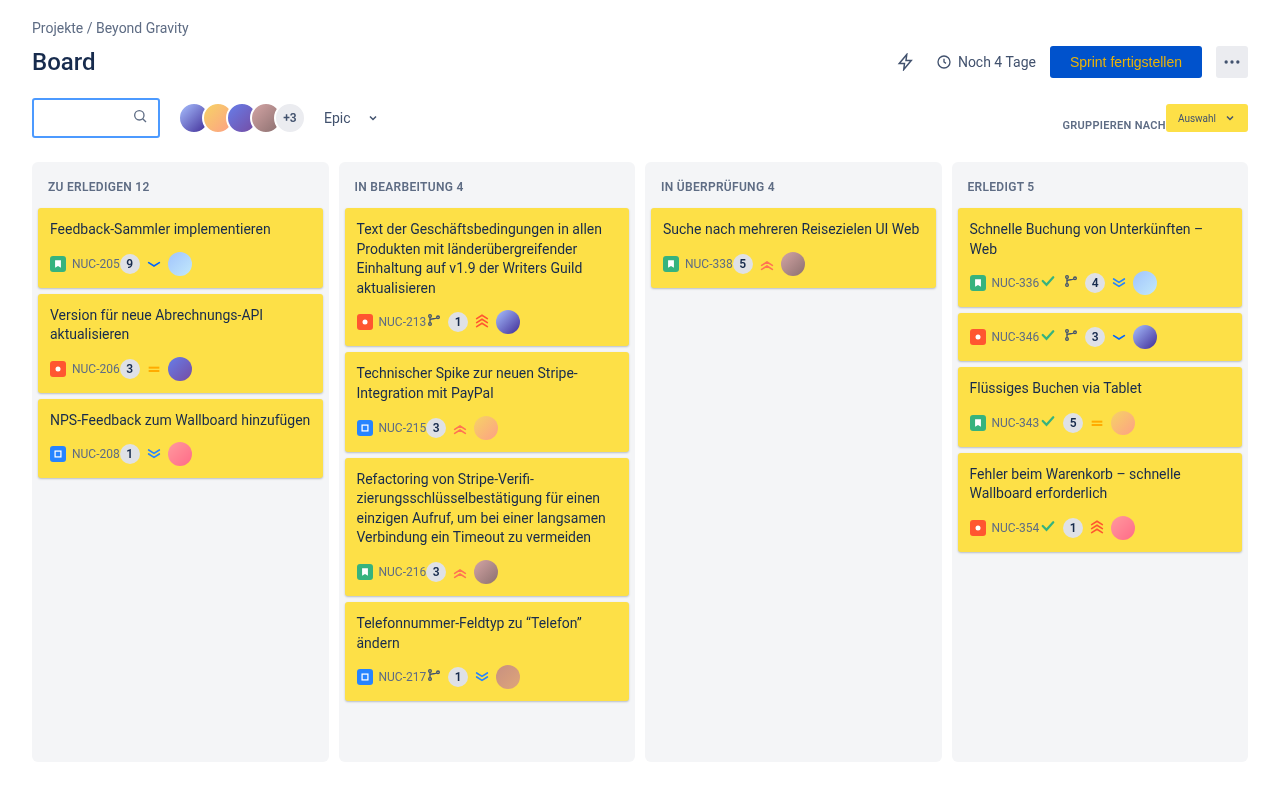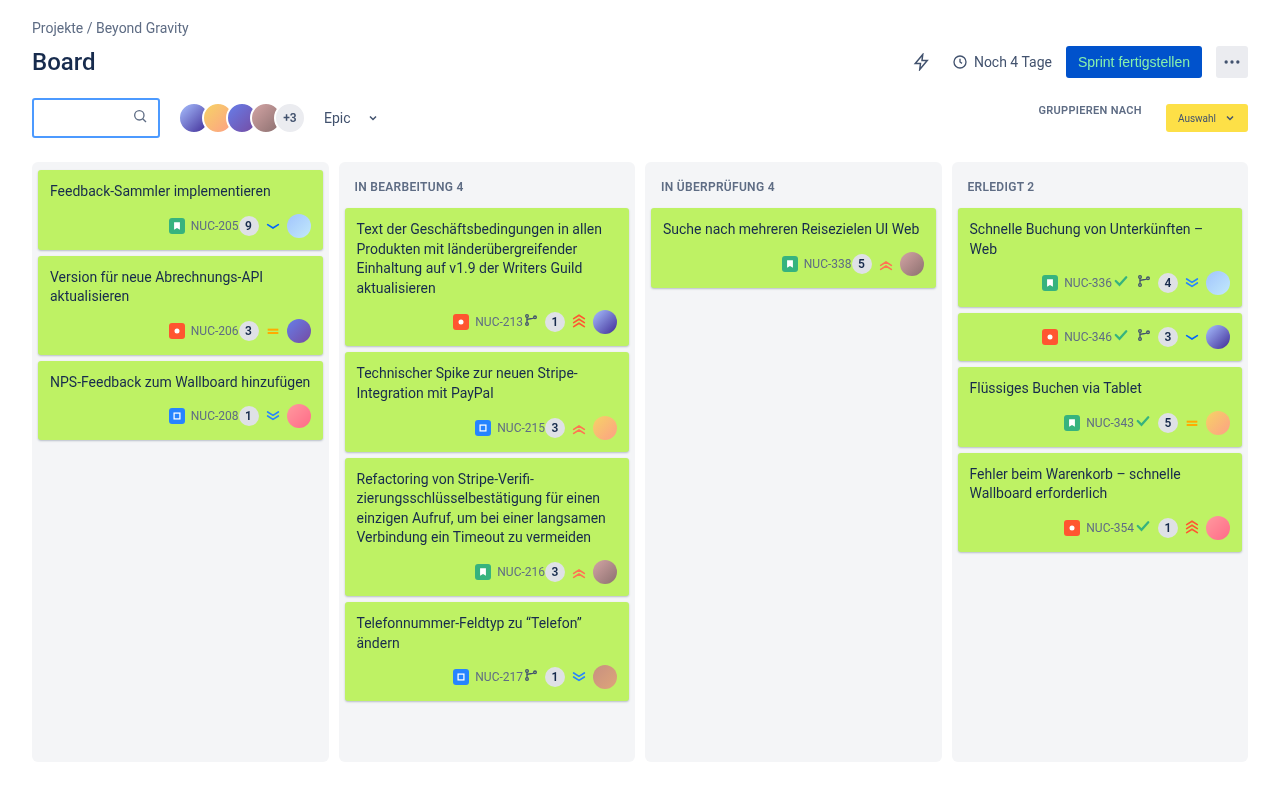--- a/index.html
+++ b/index.html
@@ -9,44 +9,44 @@
   color: #172B4D;
   padding: 20px 32px;
 }
 .breadcrumb { font-size: 14px; color: #5E6C84; margin-bottom: 4px; }
 .breadcrumb span { color: #5E6C84; }
 .header-row { display: flex; justify-content: space-between; align-items: center; margin-bottom: 20px; margin-top: 10px; }
 .page-title { font-size: 24px; font-weight: 500; color: #172B4D; }
 .header-actions { display: flex; align-items: center; gap: 14px; }
 .icon-btn { width: 32px; height: 32px; display: inline-flex; align-items: center; justify-content: center; cursor: pointer; color: #42526E; border-radius: 3px; }
 .days-remaining { font-size: 14px; color: #42526E; display: flex; align-items: center; gap: 6px; }
-.btn-primary { background: #0052CC; color: #86efac; border: none; padding: 8px 12px; border-radius: 3px; font-size: 14px; font-weight: 500; cursor: pointer; }
+.btn-primary { background: #0052CC; color: #eab308; border: none; padding: 8px 20px; border-radius: 3px; font-size: 14px; font-weight: 500; cursor: pointer; }
 .btn-more { background: #EBECF0; color: #42526E; width: 32px; height: 32px; border: none; border-radius: 3px; font-size: 18px; cursor: pointer; display: flex; align-items: center; justify-content: center; }
 
 .toolbar { display: flex; align-items: center; justify-content: space-between; margin-bottom: 24px; }
 .toolbar-left { display: flex; align-items: center; gap: 18px; }
 .search-box { position: relative; width: 128px; height: 40px; border: 2px solid #4C9AFF; border-radius: 3px; display: flex; align-items: center; padding: 0 8px; }
 .search-box input { border: none; outline: none; width: 100%; font-size: 14px; background: transparent; }
 .search-box .search-icon { color: #5E6C84; position: absolute; right: 10px; }
 .avatar-stack { display: flex; }
 .avatar-stack .avatar { margin-left: -8px; border: 2px solid #fff; }
 .avatar-stack .avatar:first-child { margin-left: 0; }
 .avatar { width: 32px; height: 32px; border-radius: 50%; display: inline-flex; align-items: center; justify-content: center; font-size: 12px; font-weight: 600; color: #42526E; }
 .avatar-more { background: #EBECF0; }
 .epic-dropdown { display: flex; align-items: center; gap: 16px; font-size: 14px; color: #42526E; cursor: pointer; }
-.toolbar-right { display: flex; align-items: flex-start; gap: 24px; }
+.toolbar-right { display: flex; align-items: flex-end; gap: 0; }
 .group-label { font-size: 11px; font-weight: 600; color: #5E6C84; letter-spacing: 0.3px; }
 .group-select { background: #fde047; border-radius: 3px; padding: 8px 12px; font-size: 10px; color: #42526E; cursor: pointer; display: flex; align-items: center; gap: 8px; }
 
 .board { display: flex; gap: 10px; }
 .column { flex: 1; min-width: 0; background: #F4F5F7; border-radius: 6px; padding: 8px 6px; min-height: 600px; }
 .column-header { font-size: 12px; font-weight: 600; color: #5E6C84; padding: 10px 10px 14px 10px; letter-spacing: 0.3px; }
-.card { background: #bef264; border-radius: 3px; box-shadow: 0 1px 2px rgba(9,30,66,0.25); padding: 12px; margin-bottom: 6px; cursor: pointer; }
+.card { background: #fde047; border-radius: 3px; box-shadow: 0 1px 2px rgba(9,30,66,0.25); padding: 12px; margin-bottom: 6px; cursor: pointer; }
 .card-title { font-size: 14px; color: #172B4D; margin-bottom: 12px; line-height: 1.4; }
-.card-footer { display: flex; justify-content: flex-end; align-items: center; }
+.card-footer { display: flex; justify-content: flex-start; align-items: center; }
 .card-key { display: flex; align-items: center; gap: 6px; font-size: 12px; color: #5E6C84; }
 .issue-icon { width: 16px; height: 16px; border-radius: 3px; display: inline-flex; align-items: center; justify-content: center; flex-shrink: 0; }
 .issue-story { background: #36B37E; }
 .issue-bug { background: #FF5630; }
 .issue-task { background: #2684FF; }
 .card-meta { display: flex; align-items: center; gap: 6px; }
 .estimate { background: #DFE1E6; color: #172B4D; font-size: 12px; font-weight: 600; min-width: 20px; height: 20px; padding: 0 6px; border-radius: 10px; display: inline-flex; align-items: center; justify-content: center; }
 .priority { width: 16px; height: 16px; display: inline-flex; align-items: center; justify-content: center; }
 .card-avatar { width: 24px; height: 24px; border-radius: 50%; flex-shrink: 0; }
 .dev-icon { color: #42526E; }
@@ -127,20 +127,21 @@
       <span>Auswahl</span>
       <svg width="12" height="12" viewBox="0 0 24 24" fill="none" stroke="currentColor" stroke-width="3">
           <path d="M6 9l6 6 6-6"></path>
         </svg>
     </div>
   </div>
 </div>
 
 <div class="board" id="board">
     <div class="column">
+      <div class="column-header">ZU ERLEDIGEN 12</div>
       <div class="card">
         <div class="card-title">Feedback-Sammler implementieren</div>
         <div class="card-footer">
           <div class="card-key">
             <span class="issue-icon issue-story">
               <svg width="10" height="10" viewBox="0 0 24 24" fill="#fff">
                 <path d="M5 3h14v18l-7-4-7 4V3z"></path>
               </svg>
             </span>
             <span>NUC-205</span>
@@ -333,21 +334,21 @@
                 <path d="M4 14l8-5 8 5"></path>
                 <path d="M4 20l8-5 8 5"></path>
               </svg>
             </span>
             <span class="card-avatar av4"></span>
           </div>
         </div>
       </div>
     </div>
     <div class="column">
-      <div class="column-header">ERLEDIGT 2</div>
+      <div class="column-header">ERLEDIGT 5</div>
       <div class="card">
         <div class="card-title">Schnelle Buchung von Unterkünften – Web</div>
         <div class="card-footer">
           <div class="card-key">
             <span class="issue-icon issue-story">
               <svg width="10" height="10" viewBox="0 0 24 24" fill="#fff">
                 <path d="M5 3h14v18l-7-4-7 4V3z"></path>
               </svg>
             </span>
             <span>NUC-336</span>

